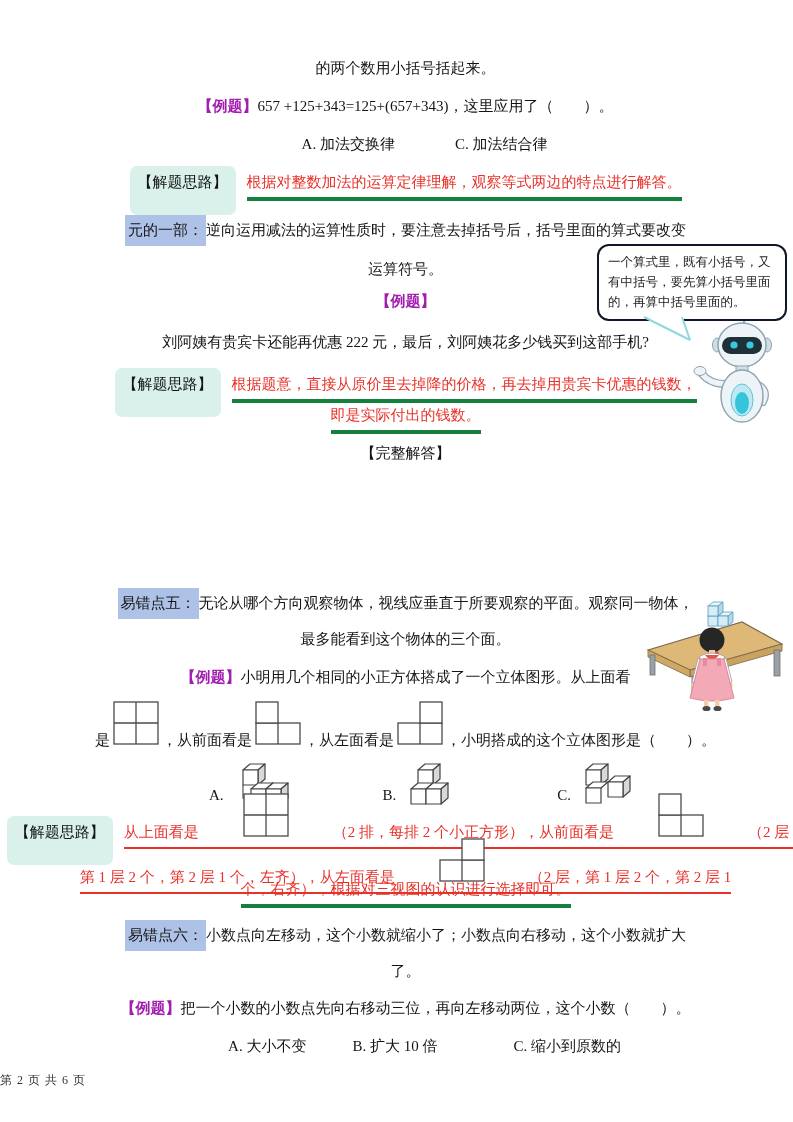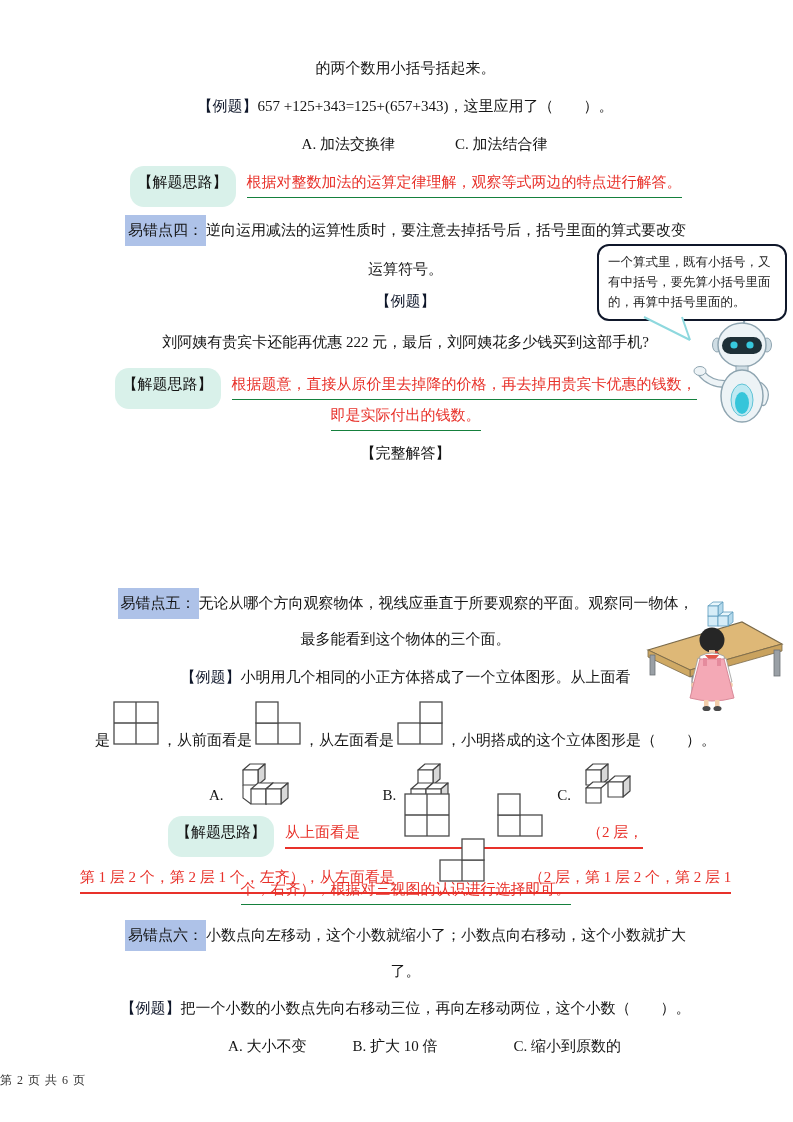--- a/index.html
+++ b/index.html
@@ -1,25 +1,25 @@
 <!DOCTYPE html>
 <html><head>
 <meta charset="utf-8">
 <style>
   html,body{margin:0;padding:0;background:#fff;}
   .page{position:relative;width:793px;height:1122px;background:#ffffff;overflow:hidden;
         font-family:"Liberation Serif","DejaVu Serif",serif;color:#141414;}
   .line{position:absolute;left:50px;right:32px;height:30px;font-size:15px;
         display:flex;align-items:baseline;white-space:pre;overflow:visible;line-height:26px;justify-content:center;}
-  .red{color:#0f172a;}
-  .red-u{color:#e8312a;border-bottom:1px solid #15803d;padding-bottom:2px;}
+  .red{color:#a21caf;font-weight:bold;}
+  .red-u{color:#e8312a;border-bottom:4px solid #15803d;padding-bottom:2px;}
   .red-line{display:inline-flex;align-items:baseline;border-bottom:2px solid #e8312a;
             color:#e8312a;padding-bottom:2px;white-space:pre;gap:41px;}
   .hl-blue{background:#aec2e8;padding:2px 3px 3px 3px;}
-  .hl-mint{background:#d9f1ea;border-radius:14px;padding:3px 8px 12px 8px;margin-right:11px;}
+  .hl-mint{background:#d9f1ea;border-radius:7px;padding:3px 8px 20px 8px;margin-right:11px;}
   .shape{margin:0 3px;}
   .shape g{fill:#ffffff;stroke:#4a4a4a;stroke-width:1.3;}
   .cube-fig rect,.cube-fig polygon{fill:#ffffff;stroke:#444;stroke-width:1.2;stroke-linejoin:round;}
   .cube-fig .sh{fill:#d8d8d8;}
   .cube-fig .hid{fill:none;stroke:#444;stroke-width:1.1;}
   .opt-group{display:inline-flex;align-items:flex-end;}
   .bubble{position:absolute;left:597px;top:244px;width:168px;background:#fff;
           border:2px solid #0f172a;border-radius:12px;padding:7px 9px;
           font-size:12.5px;line-height:1.58;color:#222;white-space:normal;z-index:2;}
   .abs{position:absolute;}
@@ -42,21 +42,21 @@
   <div class="line" style="top:131px">
     <span style="margin-left:38px">A. 加法交换律</span>
     <span style="margin-left:60px">C. 加法结合律</span>
   </div>
 
   <div class="line" style="top:166px">
     <span class="hl-mint">【解题思路】</span><span class="red-u">根据对整数加法的运算定律理解，观察等式两边的特点进行解答。</span>
   </div>
 
   <div class="line" style="top:215px">
-    <span class="hl-blue">易错点四：</span><span>逆向运用减法的运算性质时，要注意去掉括号后，括号里面的算式要改变</span>
+    <span class="hl-blue">元的一部：</span><span>逆向运用减法的运算性质时，要注意去掉括号后，括号里面的算式要改变</span>
   </div>
   <div class="line" style="top:256px">
     <span>运算符号。</span>
   </div>
 
   <div class="line" style="top:288px">
     <span class="red">【例题】</span>
   </div>
   <div class="line" style="top:329px">
     <span>刘阿姨有贵宾卡还能再优惠 222 元，最后，刘阿姨花多少钱买到这部手机?</span>
@@ -187,20 +187,21 @@
     <span class="hl-mint">【解题思路】</span>
     <span class="red-line">
       <span>从上面看是</span>
       <svg class="shape" width="46" height="44" viewBox="0 0 46 44">
         <g>
             <rect x="1" y="1" width="44" height="42"></rect>
             <line x1="23" y1="1" x2="23" y2="43"></line>
             <line x1="1" y1="22" x2="45" y2="22"></line>
           </g>
         </svg>
+      <span>（2 排，每排 2 个小正方形），从前面看是</span>
       <svg class="shape" width="46" height="44" viewBox="0 0 46 44">
         <g>
             <rect x="1" y="22" width="44" height="21"></rect>
             <line x1="23" y1="22" x2="23" y2="43"></line>
             <rect x="1" y="1" width="22" height="21"></rect>
           </g>
         </svg>
       <span>（2 层，</span>
     </span>
   </div>

